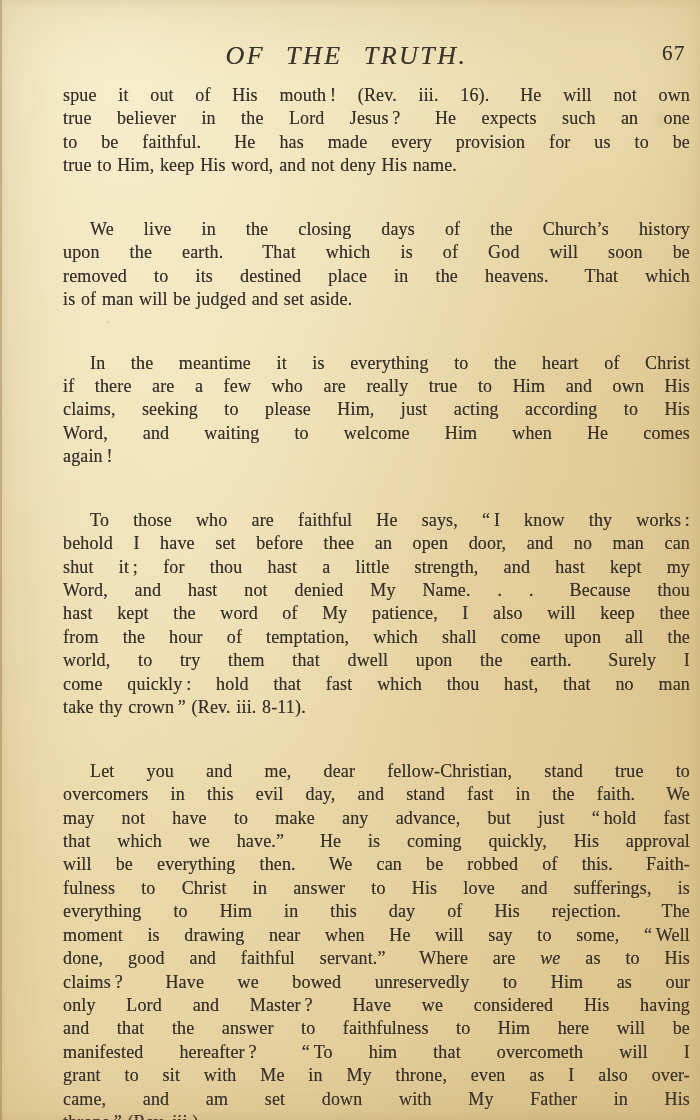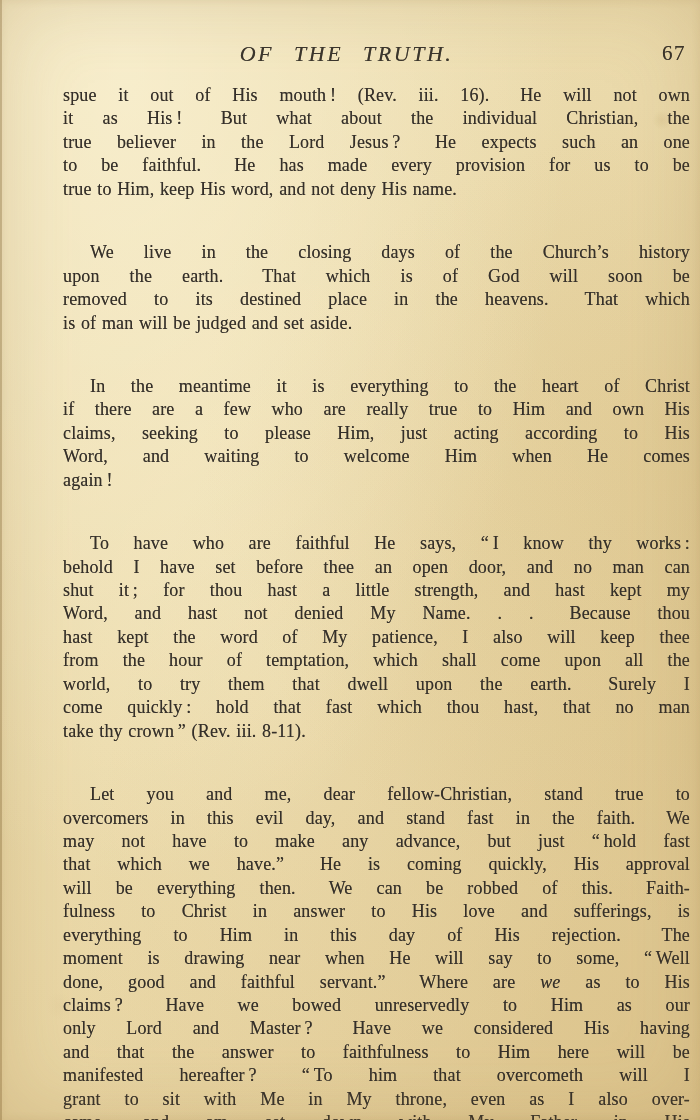--- a/index.html
+++ b/index.html
@@ -28,21 +28,21 @@
     background-image:
       radial-gradient(circle 2px at 648px 891px, rgba(190,90,30,0.55), transparent 70%),
       radial-gradient(circle 2px at 108px 322px, rgba(170,60,40,0.30), transparent 70%),
       radial-gradient(circle 1px at 536px 178px, rgba(120,90,40,0.35), transparent 70%),
       radial-gradient(circle 14px at 662px 120px, rgba(160,130,70,0.12), transparent 70%),
       radial-gradient(circle 20px at 60px 1006px, rgba(220,200,150,0.25), transparent 70%);
   }
   .header { position:absolute; top:41px; left:63px; width:627px; height:32px; }
   .title {
     text-align:center; transform:translateX(-30px);
-    font-style:italic; font-size:22px; letter-spacing:2.5px; word-spacing:12px;
+    font-style:italic; font-size:26px; letter-spacing:2.5px; word-spacing:12px;
     color:#3a352d; text-shadow:0 0 0.5px rgba(58,53,45,0.65);
   }
   .pagenum {
     position:absolute; right:4px; top:0; font-size:21px; letter-spacing:1.5px;
     color:#35302a; text-shadow:0 0 0.5px rgba(58,53,45,0.65);margin-left:25px;
   }
   .body { position:absolute; left:63px; top:84px; width:627px; }
   .line {
     font-size:18px; line-height:23.45px; height:23.45px; overflow:hidden;
     text-align:justify; word-spacing:1px; letter-spacing:0.15px;
@@ -58,34 +58,33 @@
 <div class="page">
   <div class="speckles"></div>
 
   <div class="header">
     <div class="title">OF THE TRUTH.</div>
     <div class="pagenum">67</div>
   </div>
 
   <div class="body">
       <div class="line">spue it out of His mouth ! (Rev. iii. 16).  He will not own</div>
-      <div class="line">it as His !  But what about the individual Christian, the</div>
       <div class="line">true believer in the Lord Jesus ?  He expects such an one</div>
       <div class="line">to be faithful.  He has made every provision for us to be</div>
       <div class="line last">true to Him, keep His word, and not deny His name.</div>
       <div class="line indent">We live in the closing days of the Church’s history</div>
       <div class="line">upon the earth.  That which is of God will soon be</div>
       <div class="line">removed to its destined place in the heavens.  That which</div>
       <div class="line last">is of man will be judged and set aside.</div>
       <div class="line indent">In the meantime it is everything to the heart of Christ</div>
       <div class="line">if there are a few who are really true to Him and own His</div>
       <div class="line">claims, seeking to please Him, just acting according to His</div>
       <div class="line">Word, and waiting to welcome Him when He comes</div>
       <div class="line last">again !</div>
-      <div class="line indent">To have who are faithful He says, “ I know thy works :</div>
+      <div class="line indent">To those who are faithful He says, “ I know thy works :</div>
       <div class="line">behold I have set before thee an open door, and no man can</div>
       <div class="line">shut it ; for thou hast a little strength, and hast kept my</div>
       <div class="line">Word, and hast not denied My Name. . .  Because thou</div>
       <div class="line">hast kept the word of My patience, I also will keep thee</div>
       <div class="line">from the hour of temptation, which shall come upon all the</div>
       <div class="line">world, to try them that dwell upon the earth.  Surely I</div>
       <div class="line">come quickly : hold that fast which thou hast, that no man</div>
       <div class="line last">take thy crown ” (Rev. iii. 8-11).</div>
       <div class="line indent">Let you and me, dear fellow-Christian, stand true to</div>
       <div class="line">overcomers in this evil day, and stand fast in the faith.  We</div>

